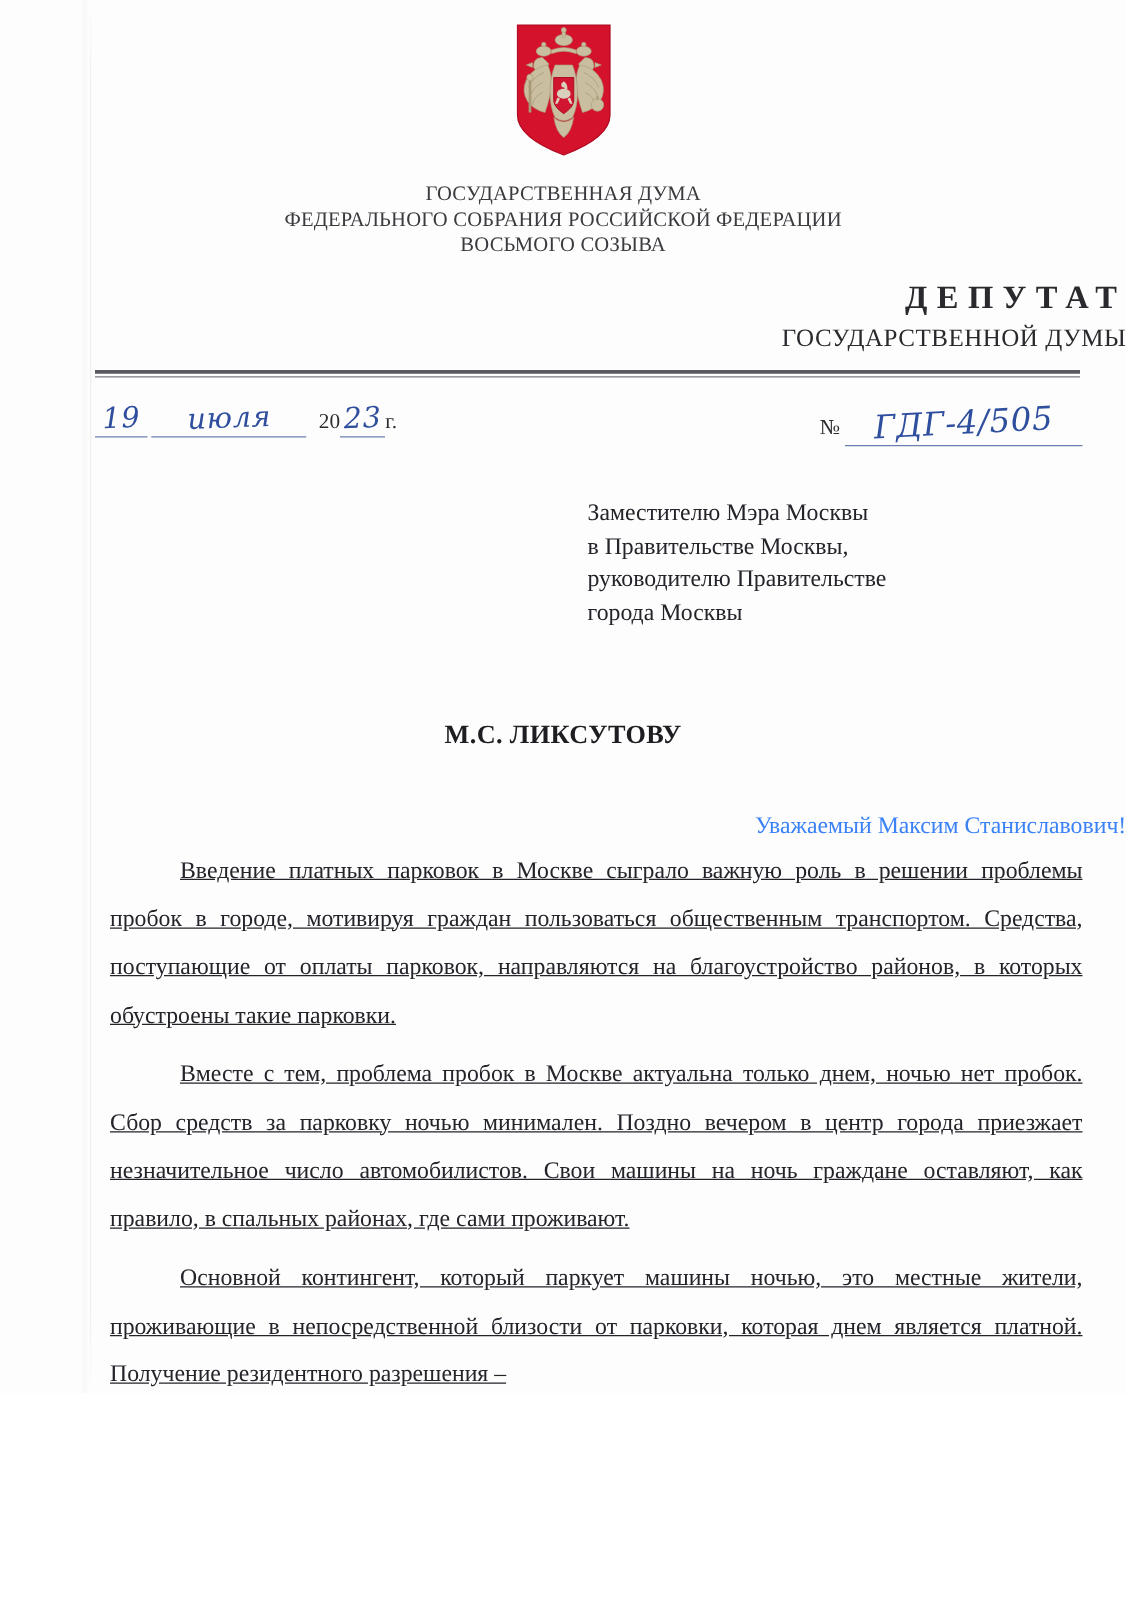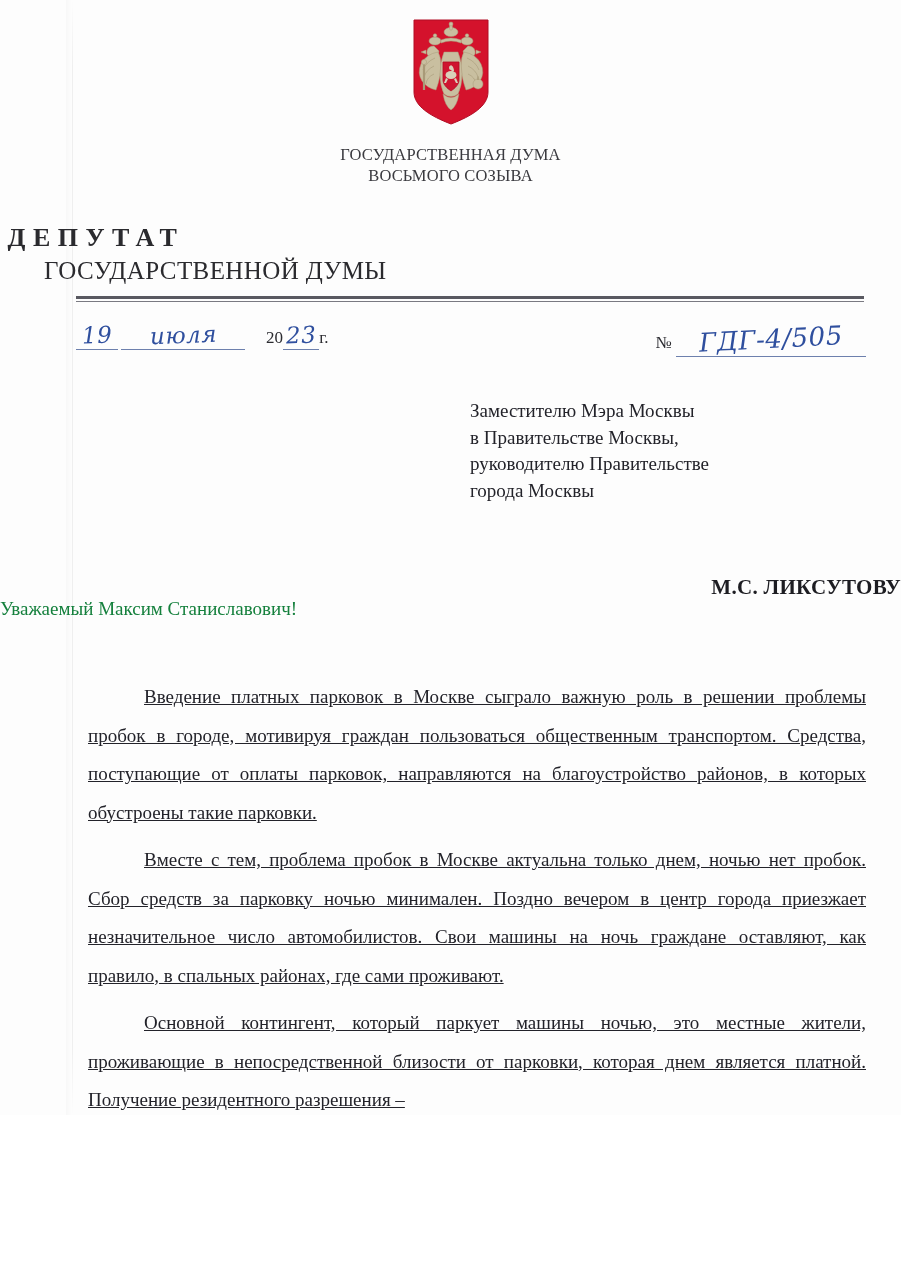--- a/index.html
+++ b/index.html
@@ -76,32 +76,32 @@
     color: #3a3a3f;
     white-space: nowrap;
   }
   .lh-line.l2 { font-size: 16.5px; }
 
   .title-block {
     position: absolute;
     top: 222px;
     left: 0;
     right: 0;
-    text-align: left;
+    text-align: right;
   }
   .title-deputat {
     font-size: 26px;
     font-weight: bold;
     letter-spacing: 7.5px;
     color: #2a2a2e;
     line-height: 32px;
     text-indent: 7.5px;
   }
   .title-duma {
-    font-size: 25px;
+    font-size: 20px;
     letter-spacing: 0.4px;
     color: #2a2a2e;
     line-height: 32px;
     margin-top: 1px;
     padding-left: 44px;
   }
 
   
   .rule {
     position: absolute;
@@ -149,21 +149,21 @@
   .ul {
     border-bottom: 1px solid #6d80ad;
     padding: 0 3px 1px 3px;
     display: inline-block;
     text-align: center;
   }
   .ul-day   { min-width: 36px; }
   .ul-month { min-width: 118px; margin-left: 3px; }
   .ul-yy    { min-width: 30px; }
   .printed { font-size: 17px; color: #2b2b30; }
-  .printed.yy-prefix { margin-left: 21px; }
+  .printed.yy-prefix { margin-left: 10px; }
 
   .num-field {
     position: absolute;
     right: 0;
     top: 2px;
     display: flex;
     align-items: baseline;
   }
   .num-sym {
     font-size: 17px;
@@ -191,35 +191,35 @@
     line-height: 26.5px;
     color: #23232a;
   }
   .addressee div { white-space: nowrap; }
 
   .recipient {
     position: absolute;
     top: 575px;
     left: 0;
     right: 0;
-    text-align: right;
+    text-align: center;
     font-size: 21px;
     font-weight: bold;
     letter-spacing: 0.3px;
     color: #1d1d22;
   }
 
   .greeting {
     position: absolute;
-    top: 598px;
-    left: 0;
-    right: 0;
-    text-align: left;
+    top: 650px;
+    left: 0;
+    right: 0;
+    text-align: right;
     font-size: 19px;
-    color: #15803d;
+    color: #3b82f6;
   }
 
   
   .body {
     position: absolute;
     top: 678px;
     left: 88px;
     width: 778px;
   }
   .para {
@@ -316,20 +316,21 @@
         <path d="M41 47 q3 2 3 6 l-2 1 q-1 -4 -3 -5 z"></path>
         <circle cx="41" cy="50" r="2"></circle>
         <path d="M36 60 l-2 5 l2 0 l2 -4 z"></path>
         <path d="M46 60 l2 5 l-2 0 l-2 -4 z"></path>
       </g>
     </svg>
   </div>
 
   <div class="letterhead">
     <div class="lh-line">ГОСУДАРСТВЕННАЯ ДУМА</div>
+    <div class="lh-line l2">ФЕДЕРАЛЬНОГО СОБРАНИЯ РОССИЙСКОЙ ФЕДЕРАЦИИ</div>
     <div class="lh-line">ВОСЬМОГО СОЗЫВА</div>
   </div>
 
   <div class="title-block">
     <div class="title-deputat">ДЕПУТАТ</div>
     <div class="title-duma">ГОСУДАРСТВЕННОЙ ДУМЫ</div>
   </div>
 
   <div class="rule">
     <div class="thick"></div>

